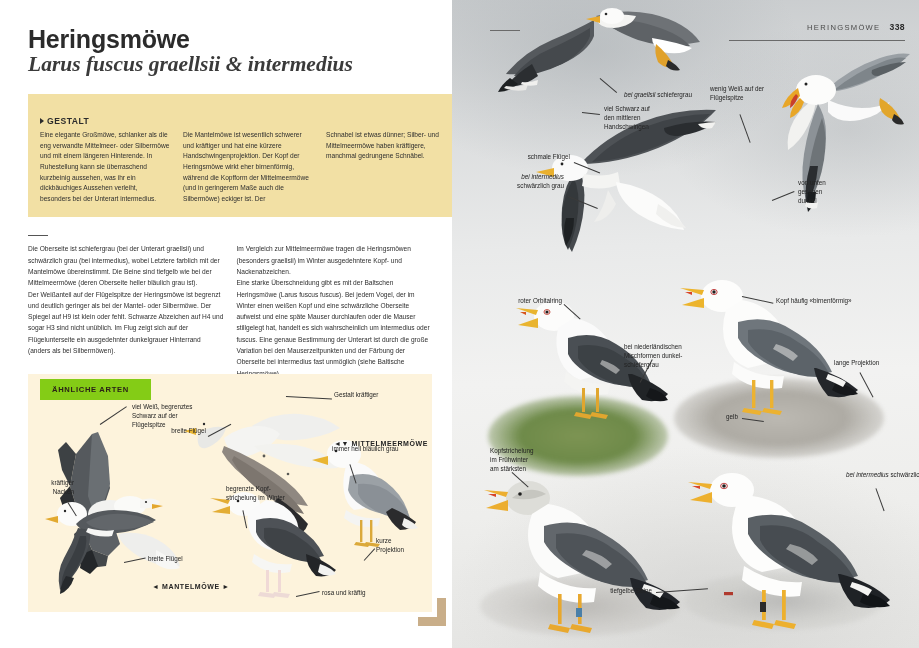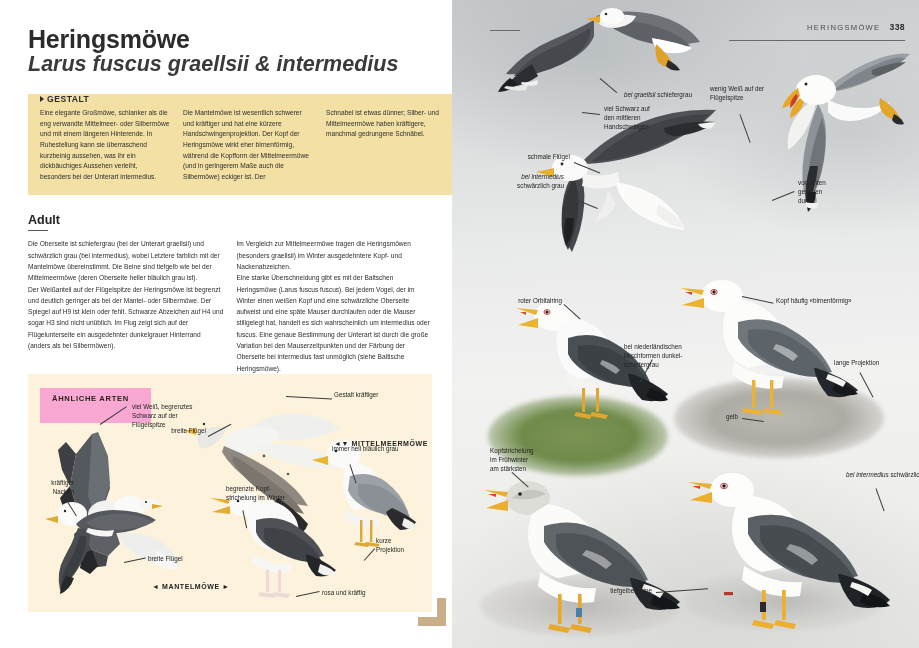--- a/index.html
+++ b/index.html
@@ -35,26 +35,27 @@
     line-height: 1.05;
     margin: 0 0 1px 0;
   }
   .species-latin {
     font-size: 21.5px;
     font-style: italic;
     font-weight: bold;
     color: #3a3a3a;
     line-height: 1.1;
     margin: 0 0 17px 0;
+    font-family: Liberation Serif, serif;
   }
 
   
   .gestalt-box {
     background: #f2e0a4;
-    padding: 0 12px 12px 12px;
+    padding: 22px 12px 12px 12px;
     width: 440px;
   }
   .gestalt-head {
     font-size: 8.6px;
     font-weight: bold;
     letter-spacing: 0.5px;
     color: #2c2c2c;
     margin-bottom: 4px;
     display: flex;
     align-items: center;
@@ -108,27 +109,27 @@
 
   
   #similar-box {
     position: absolute;
     left: 28px; top: 374px;
     width: 404px; height: 238px;
     background: #fdf3dc;
   }
   .similar-tab {
     position: absolute;
-    left: 12px; top: 14px;
-    background: #f9a8d4;
+    left: 12px; top: 5px;
+    background: #84cc16;
     color: #2b2218;
     font-size: 7.6px;
     font-weight: bold;
     letter-spacing: 0.7px;
-    padding: 6px 22px 20px 12px;
+    padding: 6px 22px 6px 12px;
   }
   .corner-bracket {
     position: absolute;
     right: -14px; bottom: -14px;
     width: 28px; height: 28px;
     border-right: 9px solid #c9ae89;
     border-bottom: 9px solid #c9ae89;
   }
 
   
@@ -231,21 +232,20 @@
         <span>GESTALT</span>
       </div>
       <div class="gestalt-cols">
         <p>Eine elegante Großmöwe, schlanker als die eng verwandte Mittelmeer- oder Silbermöwe und mit einem längeren Hinterende. In Ruhestellung kann sie überraschend kurzbeinig aussehen, was ihr ein dickbäuchiges Aussehen verleiht, besonders bei der Unterart intermedius.</p>
         <p>Die Mantelmöwe ist wesentlich schwerer und kräftiger und hat eine kürzere Handschwingenprojektion. Der Kopf der Heringsmöwe wirkt eher birnenförmig, während die Kopfform der Mittelmeermöwe (und in geringerem Maße auch die Silbermöwe) eckiger ist. Der</p>
         <p>Schnabel ist etwas dünner; Silber- und Mittelmeermöwe haben kräftigere, manchmal gedrungene Schnäbel.</p>
       </div>
     </div>
 
     <div class="adult-wrap">
-      <div class="adult-title">Adult</div>
       <div class="adult-rule"></div>
       <div class="adult-cols">
         <div class="col">
           <p>Die Oberseite ist schiefergrau (bei der Unterart graellsii) und schwärzlich grau (bei intermedius), wobei Letztere farblich mit der Mantelmöwe übereinstimmt. Die Beine sind tiefgelb wie bei der Mittelmeermöwe (deren Oberseite heller bläulich grau ist).</p>
           <p>Der Weißanteil auf der Flügelspitze der Heringsmöwe ist begrenzt und deutlich geringer als bei der Mantel- oder Silbermöwe. Der Spiegel auf H9 ist klein oder fehlt. Schwarze Abzeichen auf H4 und sogar H3 sind nicht unüblich. Im Flug zeigt sich auf der Flügelunterseite ein ausgedehnter dunkelgrauer Hinterrand (anders als bei Silbermöwen).</p>
         </div>
         <div class="col">
           <p>Im Vergleich zur Mittelmeermöwe tragen die Heringsmöwen (besonders graellsii) im Winter ausgedehntere Kopf- und Nackenabzeichen.</p>
           <p>Eine starke Überschneidung gibt es mit der Baltschen Heringsmöwe (Larus fuscus fuscus). Bei jedem Vogel, der im Winter einen weißen Kopf und eine schwärzliche Oberseite aufweist und eine späte Mauser durchlaufen oder die Mauser stillgelegt hat, handelt es sich wahrscheinlich um intermedius oder fuscus. Eine genaue Bestimmung der Unterart ist durch die große Variation bei den Mauserzeitpunkten und der Färbung der Oberseite bei intermedius fast unmöglich (siehe Baltische Heringsmöwe).</p>
         </div>

